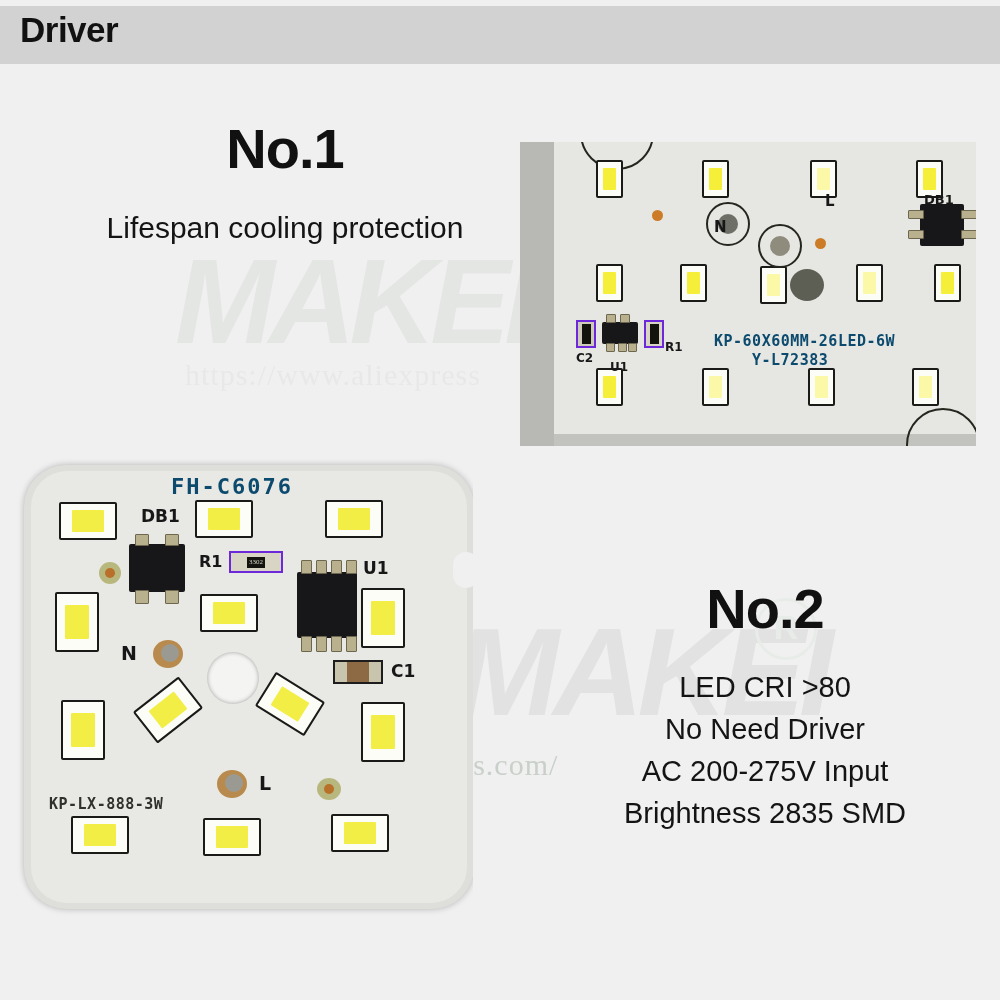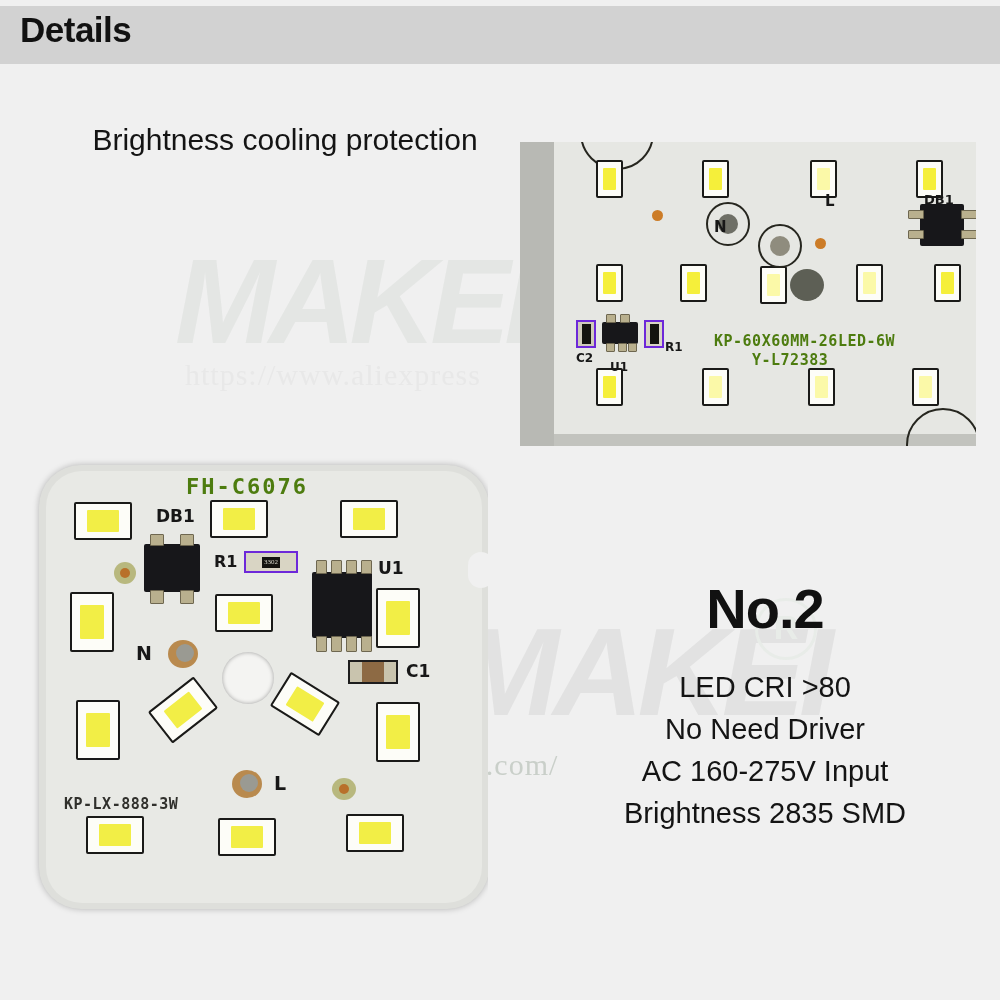--- a/index.html
+++ b/index.html
@@ -139,21 +139,21 @@
     overflow: hidden;
   }
   .photo-tr {
     left: 520px;
     top: 142px;
     width: 456px;
     height: 304px;
     background: #d8d8d8;
   }
   .photo-bl {
-    left: 28px;
+    left: 13px;
     top: 452px;
     width: 460px;
     height: 470px;
     background: #f0f0f0;
   }
 
   
   .pcb-white {
     position: absolute;
     background: #e9eae7;
@@ -173,21 +173,21 @@
     width: 58%;
     height: 62%;
     border-radius: 1px;
   }
   .led .phos.warm { background: #f2ee46; }
   .led .phos.cool { background: #fbf9a8; }
 
   .silk {
     position: absolute;
     font-family: "DejaVu Sans Mono", monospace;
-    color: #4d7c0f;
+    color: #0c4a6e;
     font-weight: bold;
     white-space: nowrap;
   }
   .silk-lbl {
     position: absolute;
     font-family: "DejaVu Sans", sans-serif;
     color: #171717;
     font-weight: bold;
     white-space: nowrap;
   }
@@ -246,37 +246,38 @@
     position: absolute;
     border: 2px solid #26261f;
     border-radius: 50%;
     box-sizing: border-box;
   }
 </style>
 </head>
 <body>
 
 <div class="header-bar"></div>
-<div class="header-title">Details</div>
+<div class="header-title">Driver</div>
 
 <div class="wm-logo wm-logo-top">MAKEI</div>
 <div class="wm-url wm-url-top">https://www.aliexpress</div>
 <div class="wm-logo wm-logo-bot">MAKEI</div>
 <div class="wm-reg">R</div>
 <div class="wm-url wm-url-bot wm-url-dark">https://www.aliexpress.com/</div>
 
 <div class="block-no1">
-  <div class="feature-line">Brightness cooling protection</div>
+  <div class="big-no">No.1</div>
+  <div class="feature-line">Lifespan cooling protection</div>
 </div>
 
 <div class="block-no2">
   <div class="big-no">No.2</div>
   <div class="feature-line">LED CRI &gt;80</div>
   <div class="feature-line">No Need Driver</div>
-  <div class="feature-line">AC 160-275V Input</div>
+  <div class="feature-line">AC 200-275V Input</div>
   <div class="feature-line">Brightness 2835 SMD</div>
 </div>
 
 <div class="photo photo-tr">
 
   <div class="pcb-white" style="left:34px;top:0;width:422px;height:292px;background:#e6e7e3;"></div>
   <div class="pcb-white" style="left:0;top:0;width:34px;height:304px;background:#b8b9b4;"></div>
   <div class="pcb-white" style="left:34px;top:292px;width:422px;height:12px;background:#c2c3be;"></div>
 
   <div class="circle-outline" style="left:60px;top:-46px;width:74px;height:74px;"></div>

